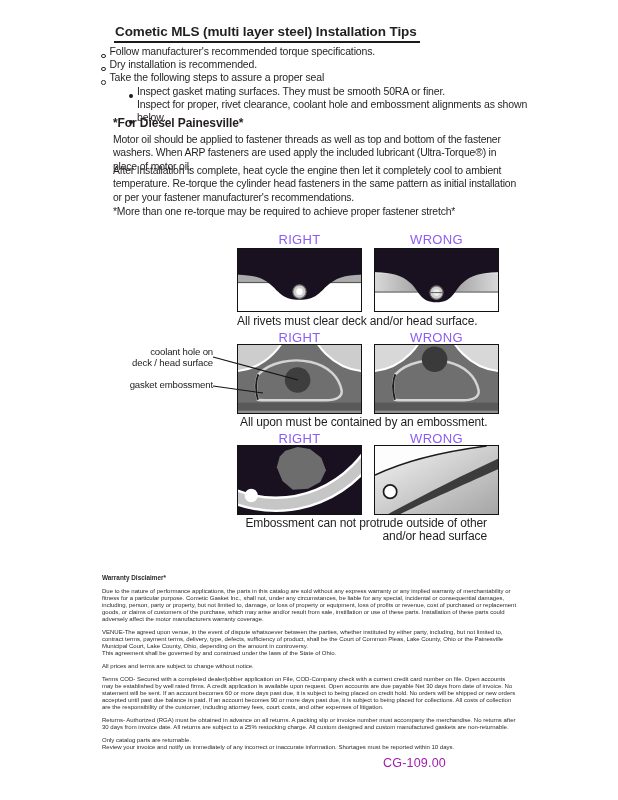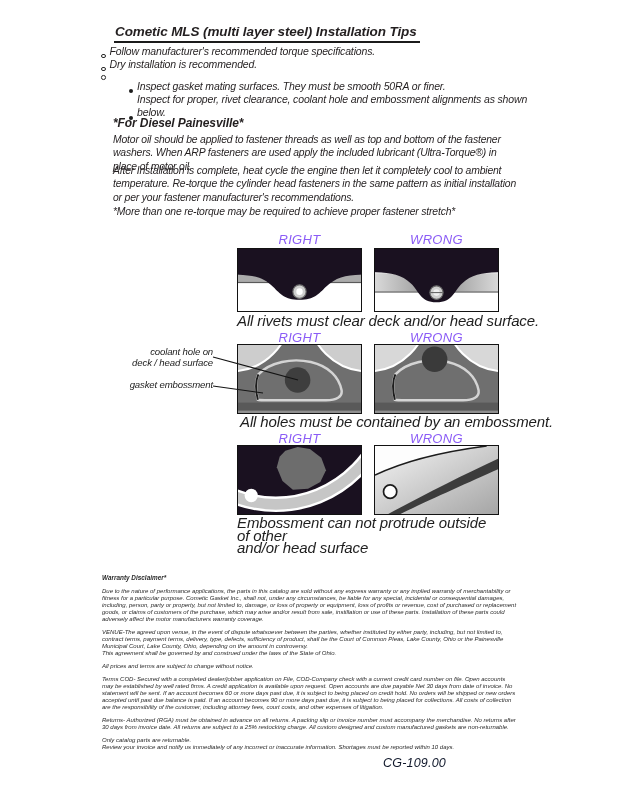--- a/index.html
+++ b/index.html
@@ -1,19 +1,19 @@
 <!DOCTYPE html>
 <html><head>
 <meta charset="utf-8">
 <style>
   * { margin:0; padding:0; box-sizing:border-box; }
   html,body { background:#ffffff; }
   .page {
     position:relative; width:594px; height:800px; background:#ffffff;
-    font-family:"Liberation Sans", sans-serif; color:#231f20; overflow:hidden;font-style:italic;
+    font-family:"Liberation Sans", sans-serif; color:#231f20; overflow:hidden;
   }
   .title {
     position:absolute; left:114px; top:24px;
     font-size:13.5px; font-weight:700; letter-spacing:-0.1px;
     border-bottom:2px solid #1b1b1b; padding:0 3px 2px 1px; display:inline-block;
   }
   .bullets { position:absolute; left:101px; top:45px; width:440px; }
   .b-row { display:flex; align-items:flex-end; font-size:10.5px; line-height:13.2px; letter-spacing:-0.15px; }
   .o-bullet { width:4.5px; height:4.5px; border:1.1px solid #2a2a2a; border-radius:50%; margin:4px 4px 0 0; flex:none; }
   .f-bullet { width:4px; height:4px; background:#1c1c1c; border-radius:50%; margin:4.6px 4px 0 0; flex:none; }
@@ -21,48 +21,49 @@
   .diesel-heading { position:absolute; left:113px; top:116px; font-size:12px; font-weight:700; letter-spacing:-0.1px; }
   .para { position:absolute; left:113px; width:404px; font-size:10.4px; line-height:13.4px; letter-spacing:-0.18px; }
   .para-1 { top:133px; }
   .para-2 { top:164px; }
   .note { position:absolute; left:113px; top:206px; font-size:10.4px; letter-spacing:-0.18px; }
 
   .diag-label { position:absolute; width:125px; text-align:center; font-size:13px; color:#8b5cf6; letter-spacing:0.3px; }
   .diag-box { position:absolute; width:125px; border:1.4px solid #121212; background:#fff; }
   .diag-box svg { display:block; width:100%; height:100%; }
   .h64 { height:64px; } .h70 { height:70px; }
-  .caption { position:absolute; font-size:15px; letter-spacing:-0.12px; color:#1e1e1e; line-height:12.5px; }
+  .caption { position:absolute; font-size:12px; letter-spacing:-0.12px; color:#1e1e1e; line-height:12.5px;text-align:right; }
   .callout { position:absolute; text-align:right; font-size:9.6px; line-height:11px; letter-spacing:-0.15px; color:#1b1b1b; }
   .leader-svg { position:absolute; left:110px; top:340px; width:260px; height:70px; }
 
   .legal { position:absolute; left:102px; top:575px; width:416px; font-size:6px; line-height:6.9px; color:#2a2a2a; }
   .legal-heading { font-size:6.4px; font-weight:700; margin-bottom:6.5px; }
   .legal p { margin-bottom:6.2px; }
   .legal .tight { margin-bottom:0; }
-  .page-code { position:absolute; left:383px; top:756px; font-size:12.5px; letter-spacing:0.2px; color:#0f172a; }
+  .page-code { position:absolute; left:383px; top:756px; font-size:12.5px; letter-spacing:0.2px; color:#a21caf; }
 </style>
 </head>
 <body>
 
 <div class="page">
 
   <div class="title">Cometic MLS (multi layer steel) Installation Tips</div>
 
   <div class="bullets">
     <div class="b-row">
       <span class="o-bullet"></span>
       <span>Follow manufacturer's recommended torque specifications.</span>
     </div>
     <div class="b-row">
       <span class="o-bullet"></span>
       <span>Dry installation is recommended.</span>
     </div>
     <div class="b-row">
       <span class="o-bullet"></span>
+      <span>Take the following steps to assure a proper seal</span>
     </div>
     <div class="b-row b-sub">
       <span class="f-bullet"></span>
       <span>Inspect gasket mating surfaces.  They must be smooth 50RA or finer.</span>
     </div>
     <div class="b-row b-sub">
       <span class="f-bullet"></span>
       <span>Inspect for proper, rivet clearance, coolant hole and embossment alignments as shown below.</span>
     </div>
   </div>
@@ -137,21 +138,21 @@
       <rect x="0" y="69.5" width="130" height="2.5" fill="#8f8f8f"></rect>
       <path d="M21,58 C18.5,48 18,39 21.5,31 C34,18 57,13.5 77,18 C96,22.5 107,34 109.5,48 C110.5,55 104,58.5 93,58.5 L33,58.5 C27,58.5 22.5,58.5 21,58 Z" fill="none" stroke="#d4d4d4" stroke-width="2.6"></path>
       <path d="M21,58 C18.5,48 18,39 21.5,31" fill="none" stroke="#1d1d1d" stroke-width="2"></path>
       <circle cx="63" cy="15" r="13.5" fill="#3a3a3a"></circle>
     </svg>
   </div>
   <svg class="leader-svg">
     <line x1="103" y1="17" x2="188" y2="40" stroke="#141414" stroke-width="1.1"></line>
     <line x1="103" y1="46" x2="153" y2="53" stroke="#141414" stroke-width="1.1"></line>
   </svg>
-  <div class="caption" style="left:240px; top:416px;">All holes must be contained by an embossment.</div>
+  <div class="caption" style="left:240px; top:416px;">All upon must be contained by an embossment.</div>
 
   <div class="diag-label" style="left:237px; top:431px;">RIGHT</div>
   <div class="diag-label" style="left:374px; top:431px;">WRONG</div>
 
   <div class="diag-box h70" style="left:237px; top:445px;">
     <svg viewBox="0 0 130 70" preserveAspectRatio="none">
       <rect x="0" y="0" width="130" height="70" fill="#1a1120"></rect>
       <circle cx="40" cy="-62" r="122" fill="none" stroke="#ffffff" stroke-width="16"></circle>
       <circle cx="40" cy="-62" r="122" fill="none" stroke="#c6c6c6" stroke-width="11"></circle>
       <polygon points="50,5 63,1 76,3 88,12 93,25 87,37 74,44 58,45 47,36 41,22 44,11" fill="#6d6d6d"></polygon>

